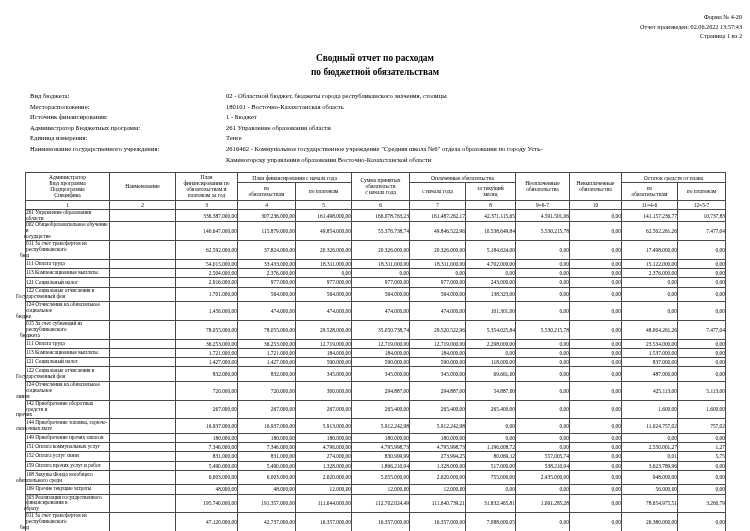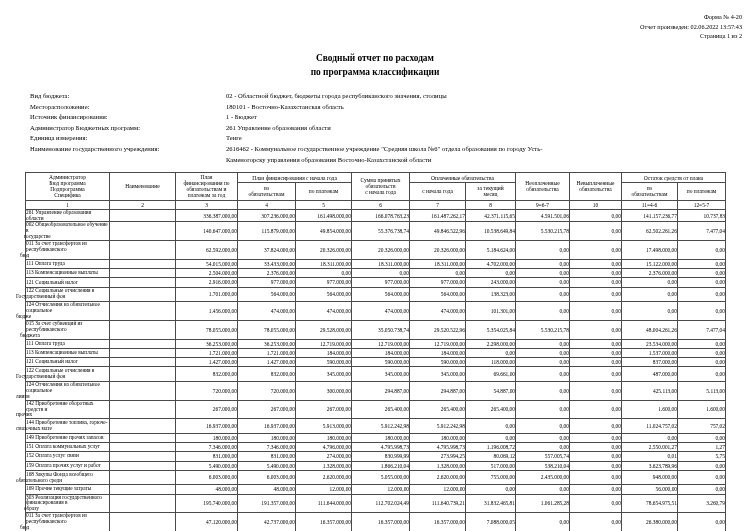--- a/index.html
+++ b/index.html
@@ -127,21 +127,21 @@
 <div class="page">
 
   <div class="meta">
     <div>Форма № 4-20</div>
     <div>Отчет произведен: 02.06.2022 13:57:43</div>
     <div>Страница 1 из 2</div>
   </div>
 
   <div class="title-block">
     <div>Сводный отчет по расходам</div>
-    <div>по программа классификации</div>
+    <div>по бюджетной обязательствам</div>
   </div>
 
   <div class="info">
     <div class="info-row">
       <div class="info-label">Вид бюджета:</div>
       <div class="info-value">02 - Областной бюджет, бюджеты города республиканского значения, столицы</div>
     </div>
     <div class="info-row">
       <div class="info-label">Месторасположение:</div>
       <div class="info-value">180101 - Восточно-Казахстанская область</div>

